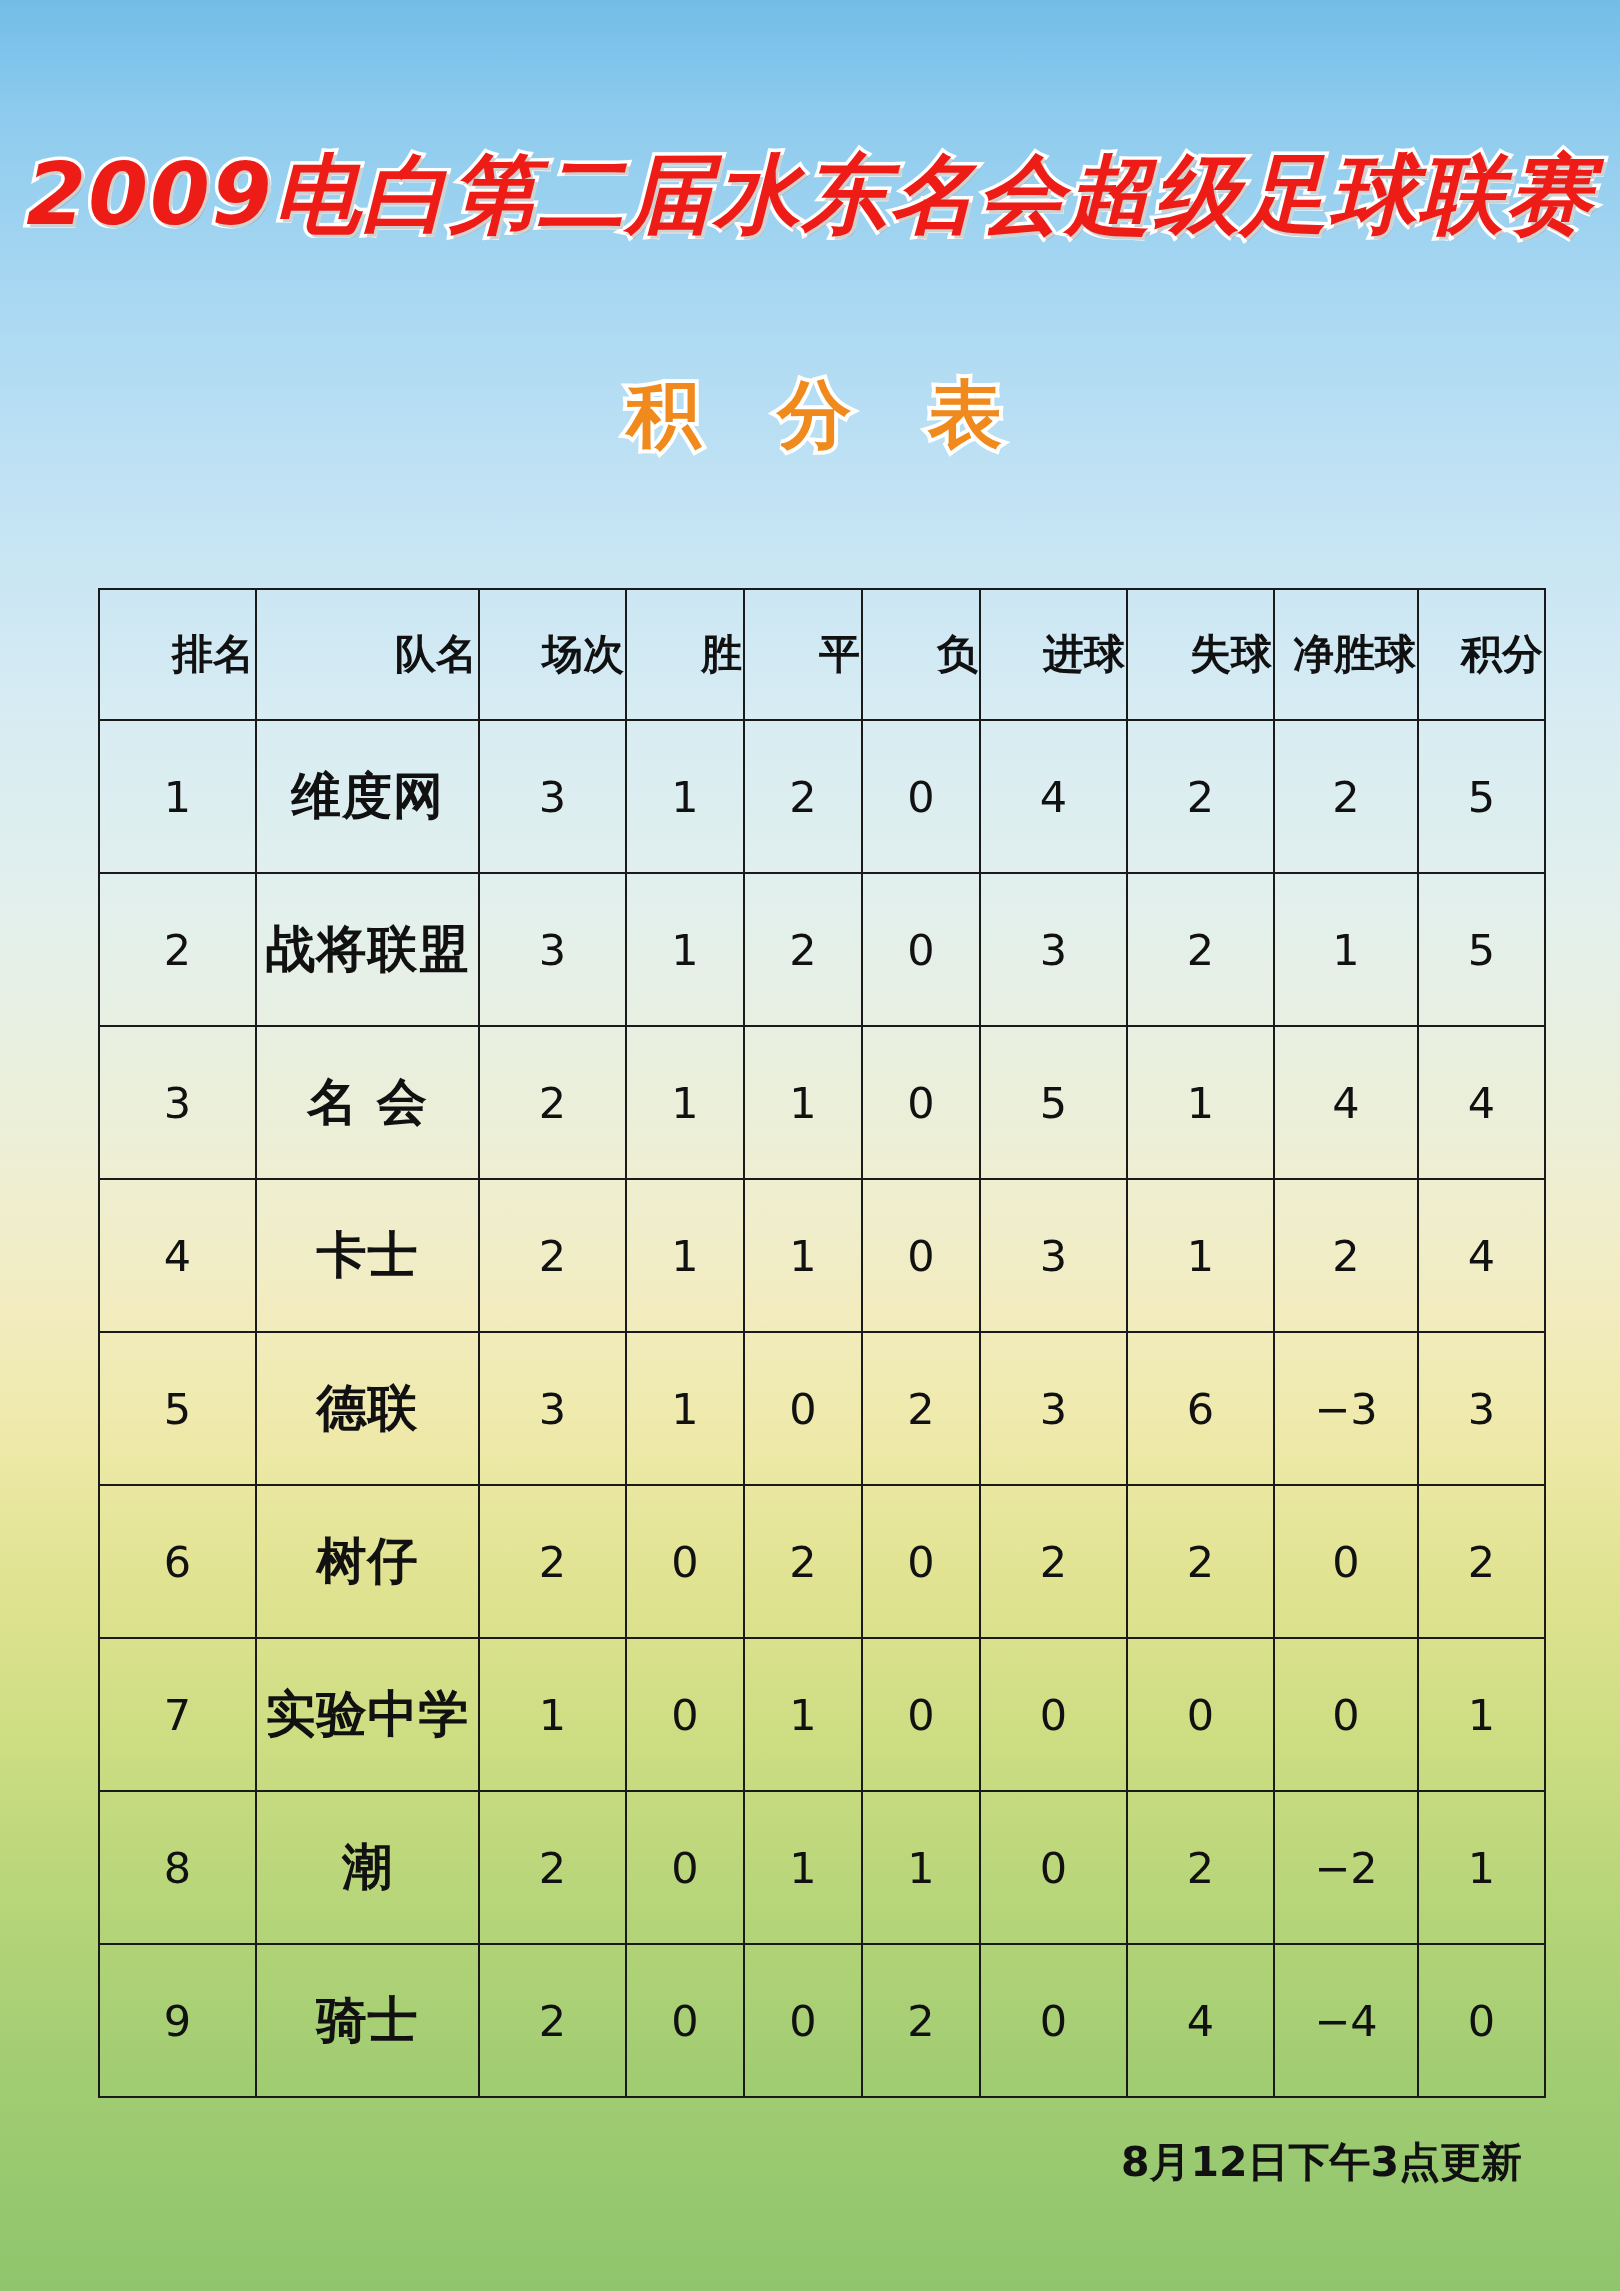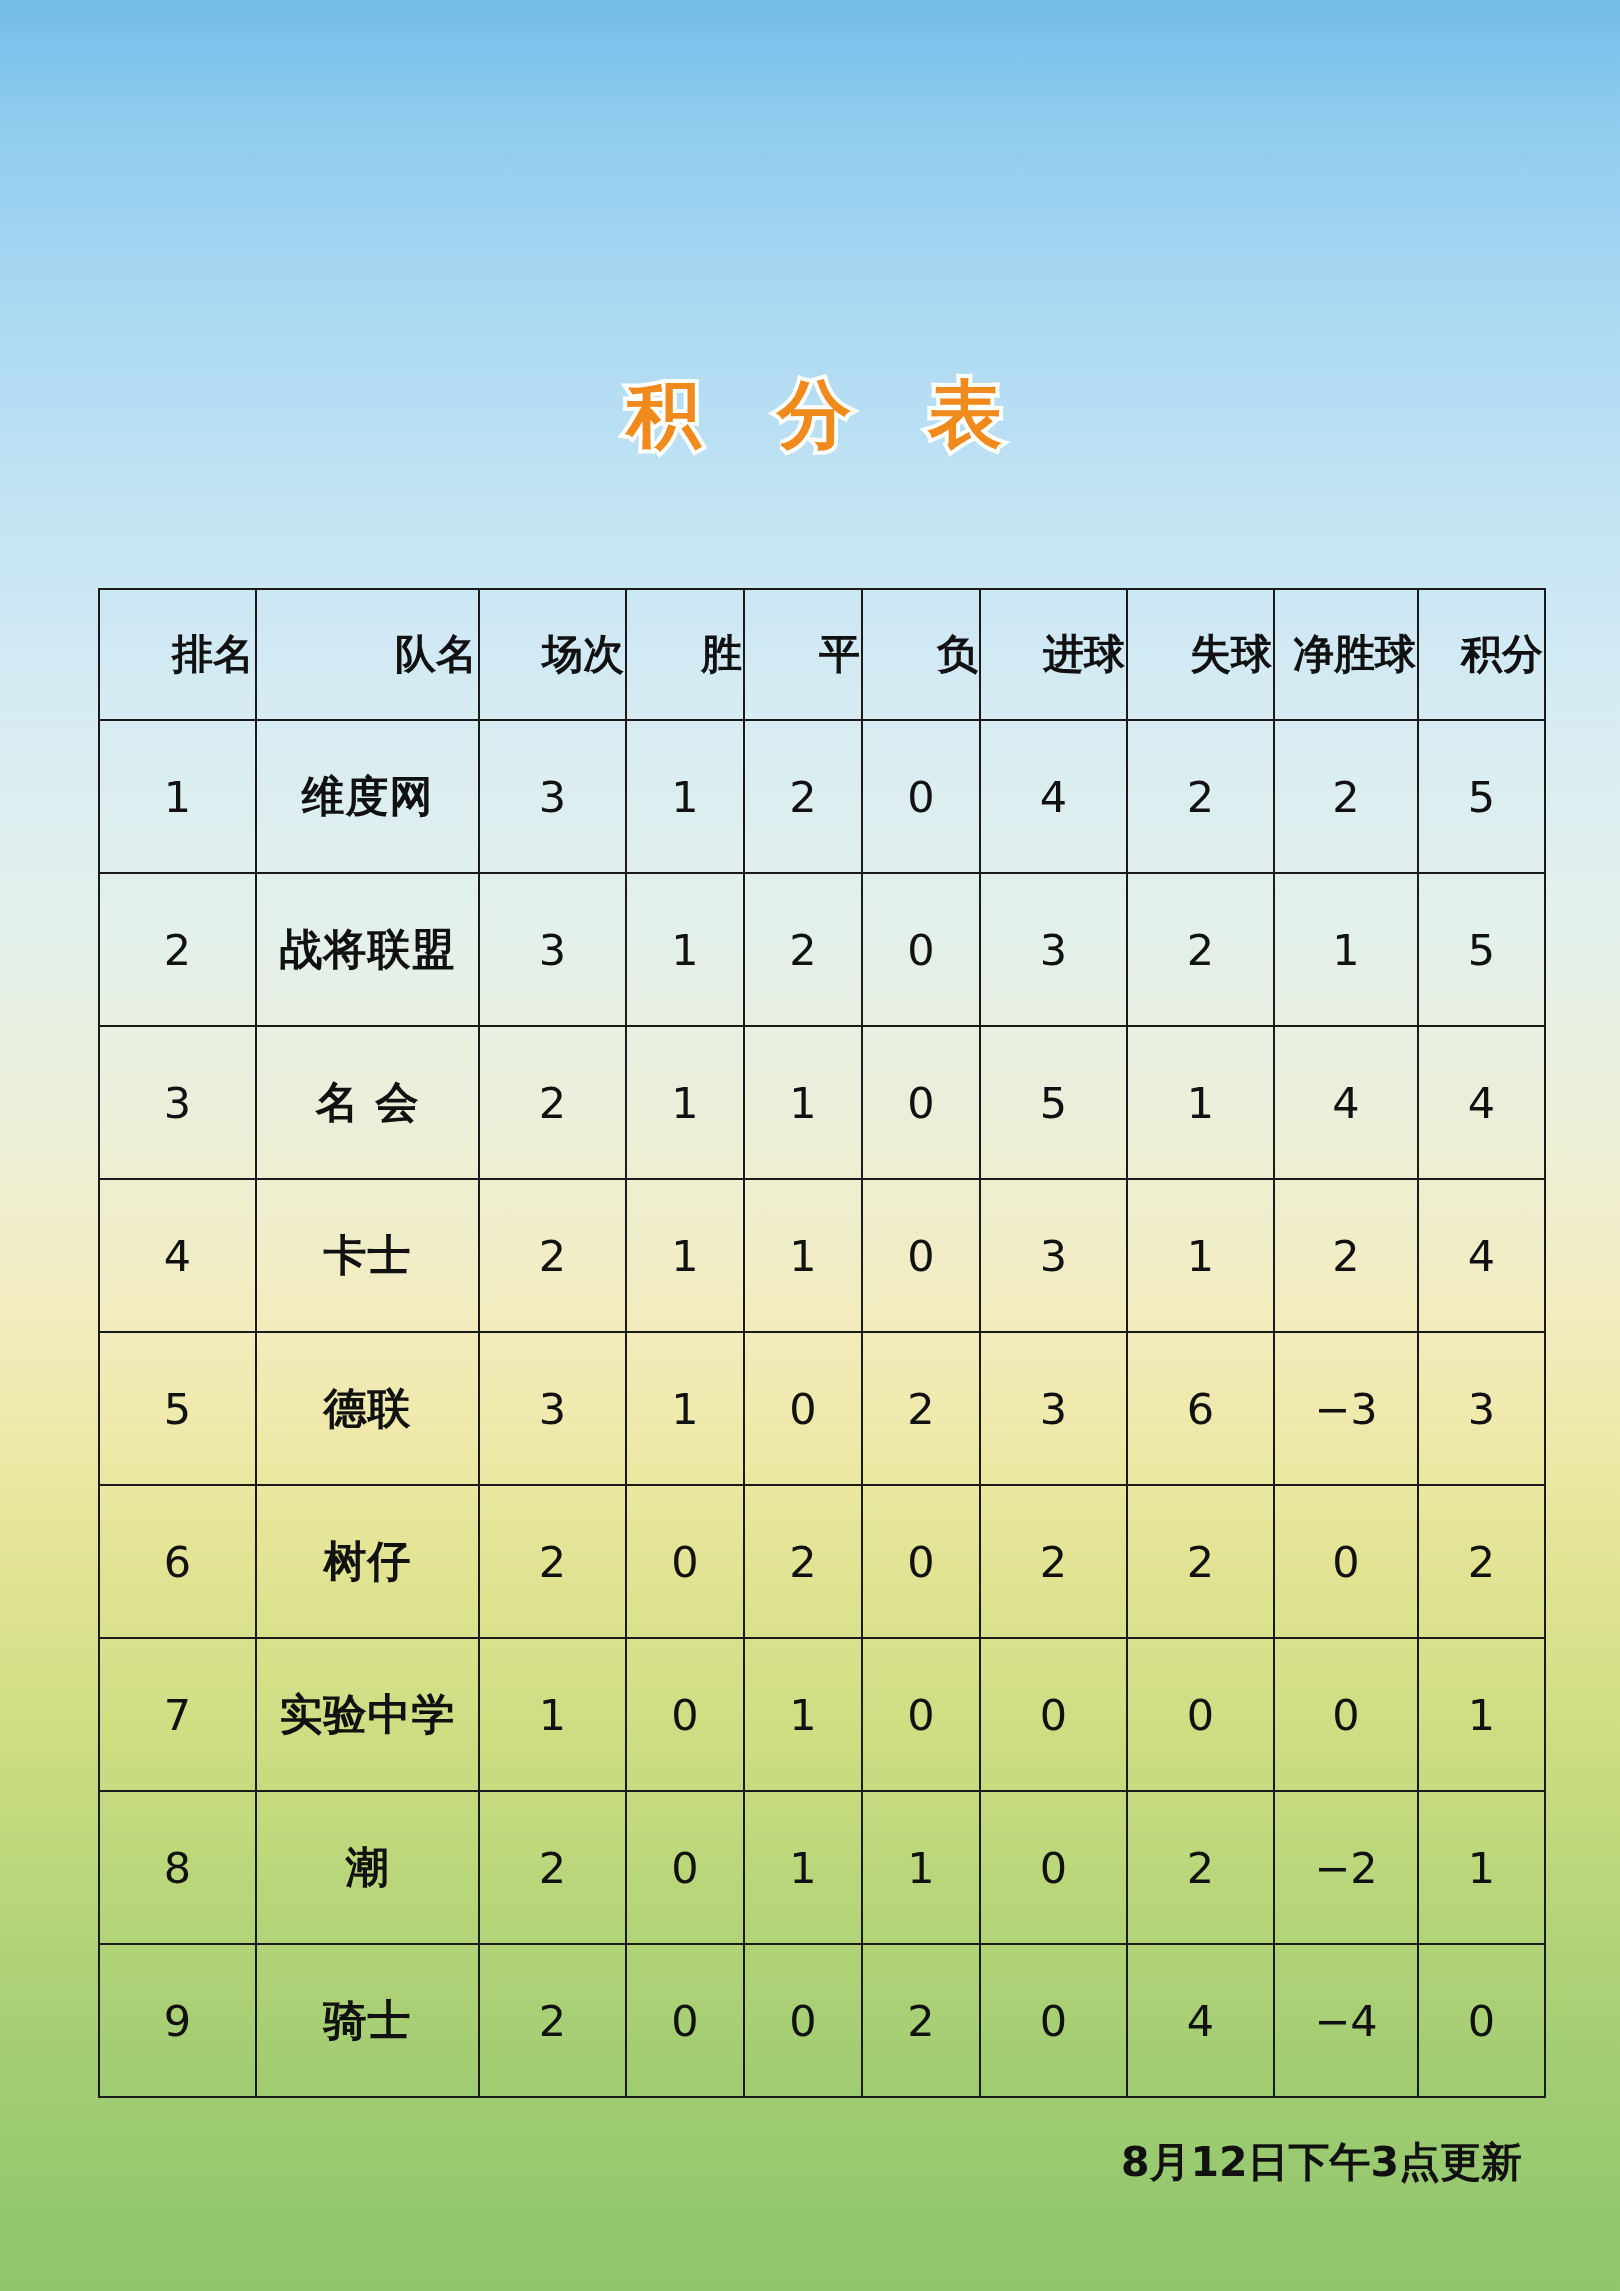--- a/index.html
+++ b/index.html
@@ -101,21 +101,21 @@
     font-weight: bold;
     text-align: right;
   }
   #standings tbody td {
     height: 149px;
     font-size: 43px;
     font-weight: normal;
   }
   #standings tbody td.team {
     font-weight: bold;
-    font-size: 43px;
+    font-size: 50px;
     letter-spacing: 1px;
   }
   col.c-rank   { width: 157px; }
   col.c-team   { width: 223px; }
   col.c-played { width: 147px; }
   col.c-win    { width: 118px; }
   col.c-draw   { width: 118px; }
   col.c-loss   { width: 118px; }
   col.c-gf     { width: 147px; }
   col.c-ga     { width: 147px; }
@@ -132,20 +132,23 @@
     font-weight: bold;
     color: #111111;
     white-space: nowrap;
   }
 </style>
 </head>
 <body>
 
 <div id="poster">
 
+  <div class="title-wrap">
+    <div class="main-title">2009电白第二届水东名会超级足球联赛</div>
+  </div>
 
   <div class="sub-title-wrap">
     <div class="sub-title">积 分 表</div>
   </div>
 
   <table id="standings">
     <colgroup>
       <col class="c-rank">
         <col class="c-team">
         <col class="c-played">

